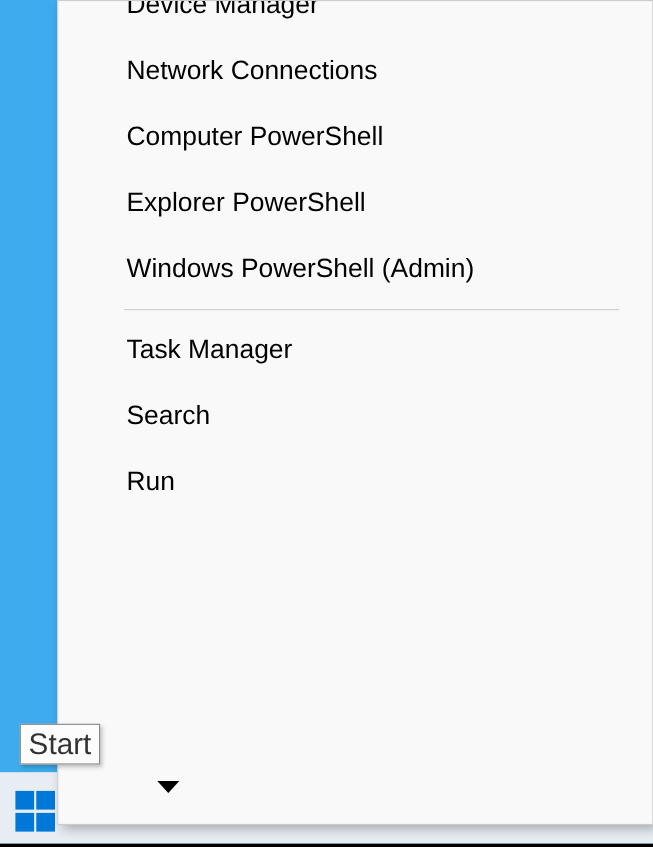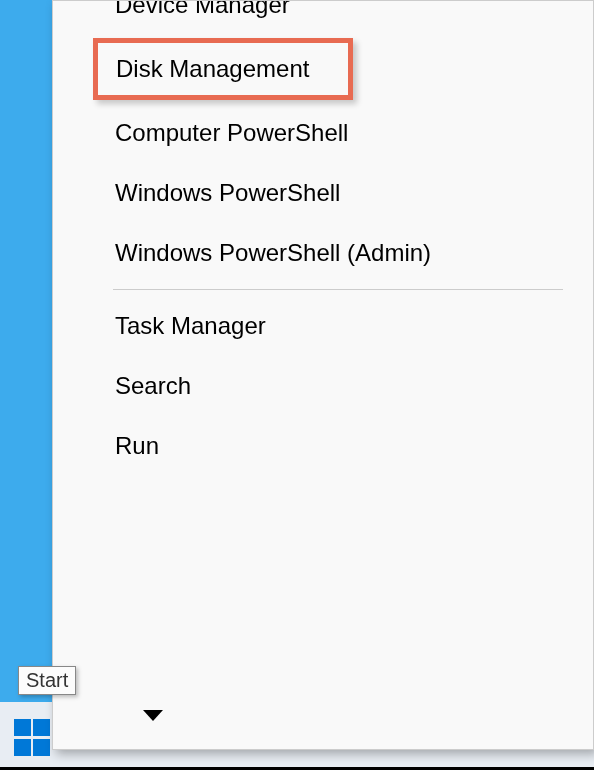--- a/index.html
+++ b/index.html
@@ -65,21 +65,21 @@
       transform: rotate(-40deg);
       filter: drop-shadow(1px 1px 0 #000);
     }
     .tooltip {
       position: absolute;
       bottom: 75px;
       left: 18px;
       background: #fcfcfc;
       border: 1px solid #888;
       padding: 2px 7px;
-      font-size: 20px;
+      font-size: 27px;
       color: #333;
       box-shadow: 2px 2px 4px rgba(0,0,0,0.25);
       z-index: 50;
     }
     .context-menu {
       position: absolute;
       top: 0;
       left: 52px;
       right: 0;
       bottom: 20px;
@@ -144,25 +144,23 @@
   </div>
 </div>
 
 <div class="black-bar"></div>
 
 <div class="tooltip">Start</div>
 
 <div class="context-menu">
   <ul class="menu-list">
     <li class="menu-item cutoff">Device Manager</li>
-    <li class="menu-item highlighted">
-      <div class="highlight-box">Disk Management</div>
-    </li>
+    <li class="menu-item">Network Connections</li>
     <li class="menu-item">Computer PowerShell</li>
-    <li class="menu-item">Windows PowerShell</li>
+    <li class="menu-item">Explorer PowerShell</li>
     <li class="menu-item">Windows PowerShell (Admin)</li>
     <li class="menu-separator"></li>
     <li class="menu-item">Task Manager</li>
     <li class="menu-item">Search</li>
     <li class="menu-item">Run</li>
   </ul>
   <div class="submenu-indicator"></div>
 </div>
 
 <div class="cursor"></div>

